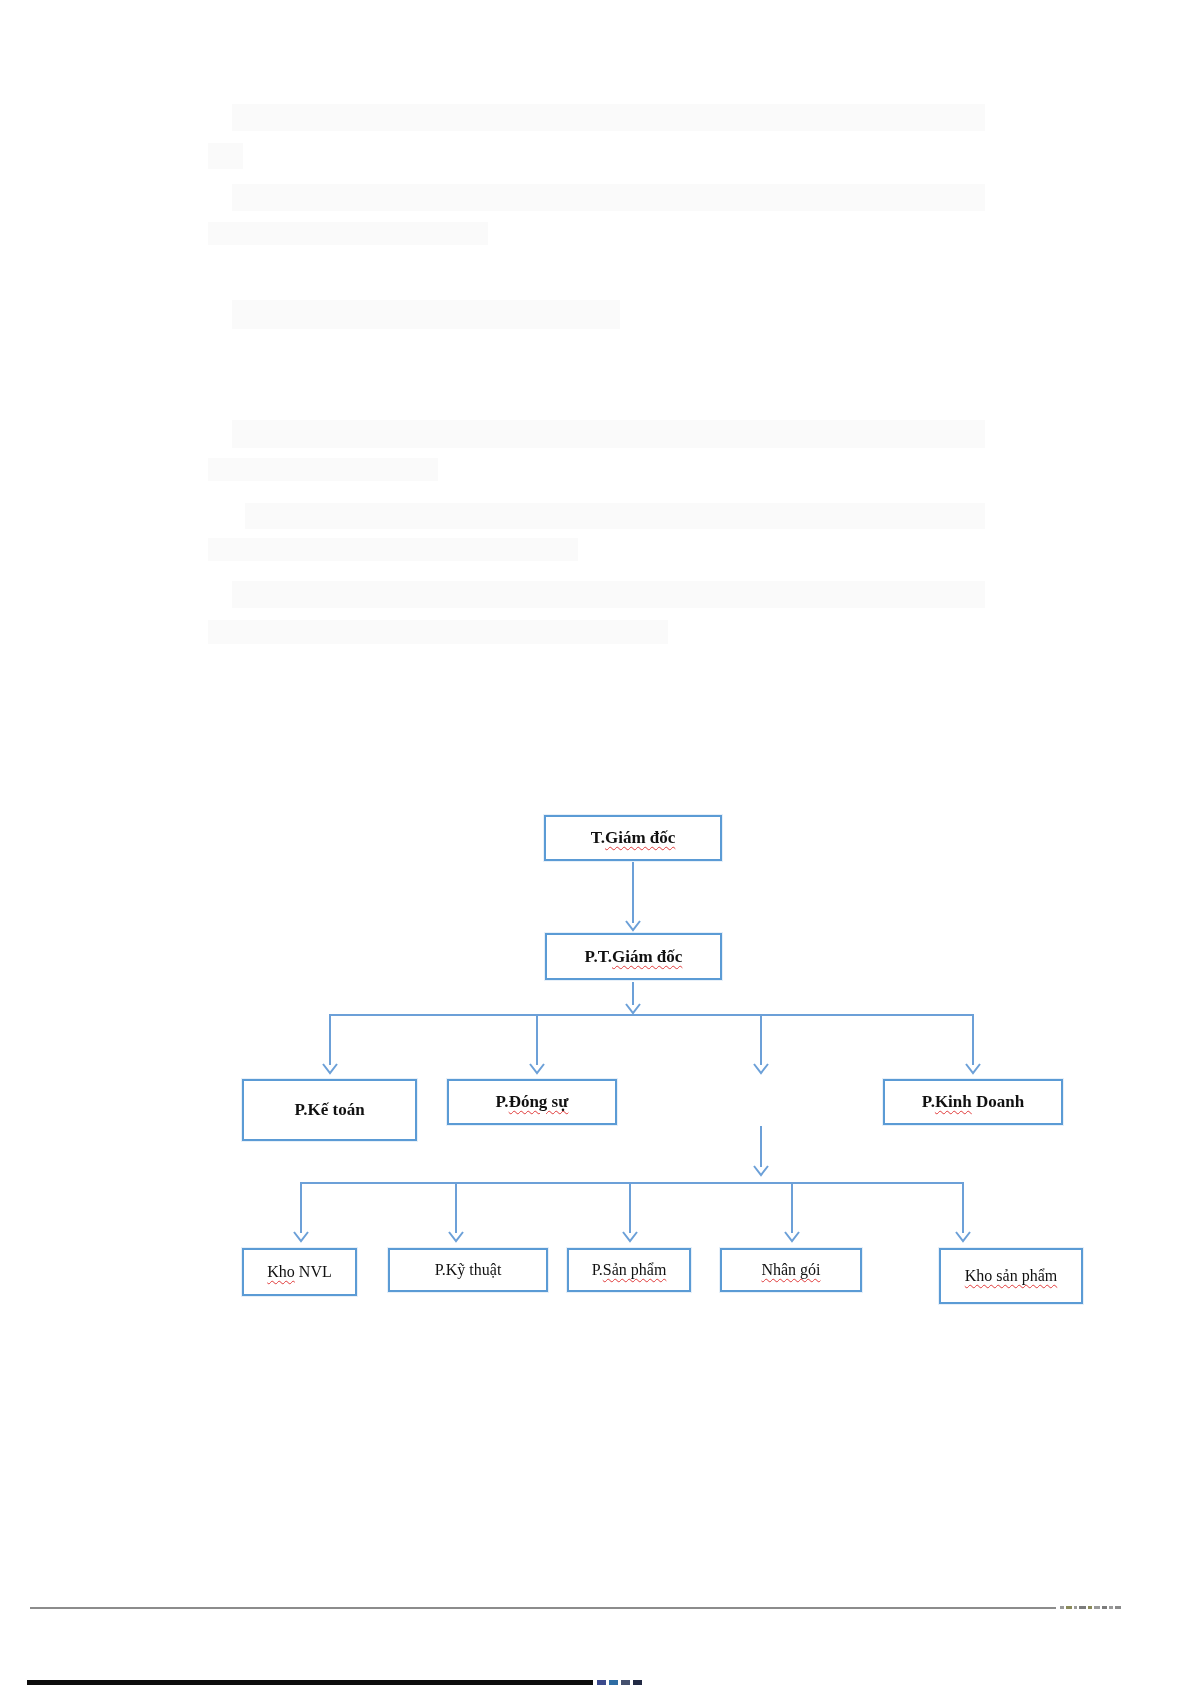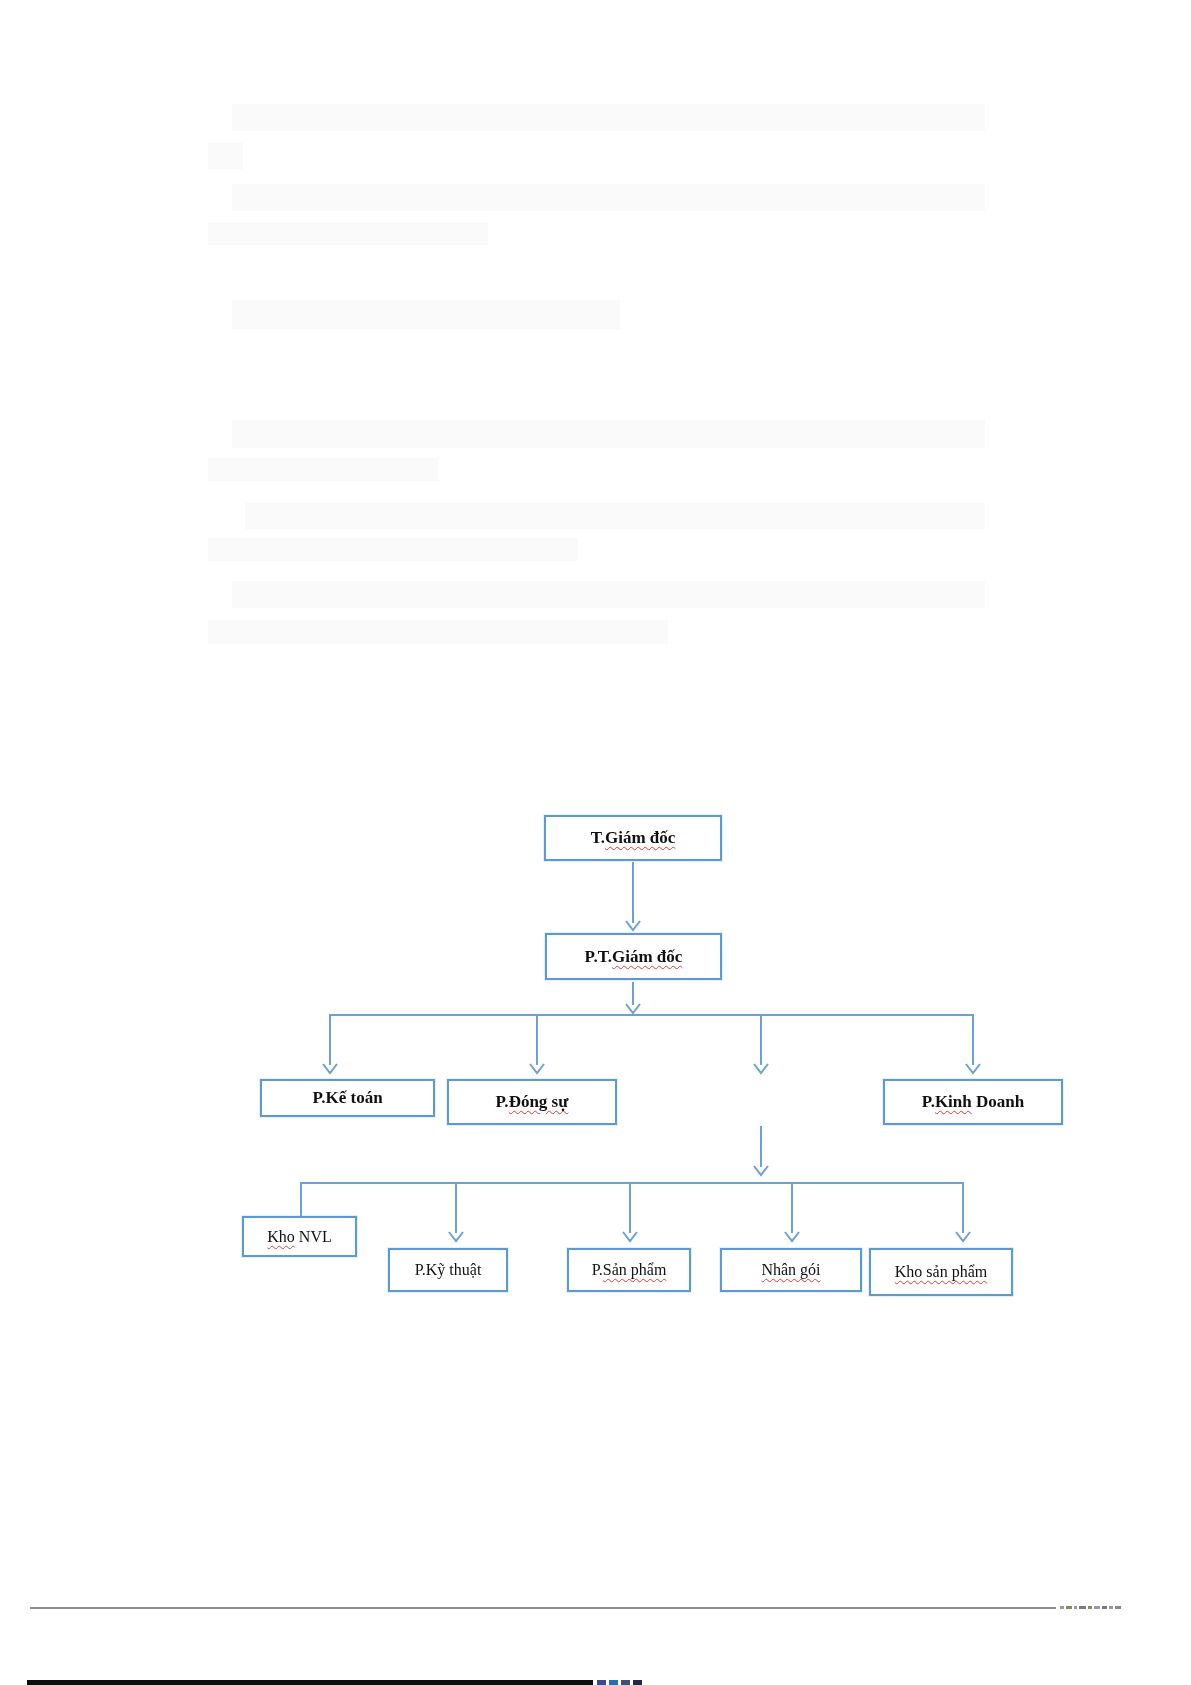--- a/index.html
+++ b/index.html
@@ -100,64 +100,64 @@
       <span class="squiggle">Giám đốc</span>
       <span></span>
   </div>
 
   <div class="node" style="left:545px;top:933px;width:177px;height:47px;">
     <span>P.T.</span>
       <span class="squiggle">Giám đốc</span>
       <span></span>
   </div>
 
-  <div class="node" style="left:242px;top:1079px;width:175px;height:38px;margin-left:18px;">
+  <div class="node" style="left:242px;top:1079px;width:175px;height:62px;">
     <span>P.Kế toán</span>
       <span class="squiggle"></span>
       <span></span>
   </div>
 
   <div class="node" style="left:447px;top:1079px;width:170px;height:46px;">
     <span>P.</span>
       <span class="squiggle">Đóng sự</span>
       <span></span>
   </div>
 
 
   <div class="node" style="left:883px;top:1079px;width:180px;height:46px;">
     <span>P.</span>
       <span class="squiggle">Kinh</span>
       <span> Doanh</span>
   </div>
 
-  <div class="node lv3" style="left:242px;top:1216px;width:115px;height:41px;">
+  <div class="node lv3" style="left:242px;top:1248px;width:115px;height:48px;">
     <span></span>
       <span class="squiggle">Kho</span>
       <span> NVL</span>
   </div>
 
-  <div class="node lv3" style="left:388px;top:1248px;width:120px;height:44px;text-align:center;">
+  <div class="node lv3" style="left:388px;top:1248px;width:160px;height:44px;text-align:center;">
     <span>P.Kỹ thuật</span>
       <span class="squiggle"></span>
       <span></span>
   </div>
 
   <div class="node lv3" style="left:567px;top:1248px;width:124px;height:44px;">
     <span>P.</span>
       <span class="squiggle">Sản phẩm</span>
       <span></span>
   </div>
 
   <div class="node lv3" style="left:720px;top:1248px;width:142px;height:44px;">
     <span></span>
       <span class="squiggle">Nhân gói</span>
       <span></span>
   </div>
 
-  <div class="node lv3" style="left:869px;top:1248px;width:144px;height:48px;">
+  <div class="node lv3" style="left:939px;top:1248px;width:144px;height:56px;">
     <span></span>
       <span class="squiggle">Kho sản phẩm</span>
       <span></span>
   </div>
 
   <div class="hairline" style="left:30px;top:1607px;width:1026px;height:2px;"></div>
   <div class="footer-marks">
     <span class="speck" style="width:4px;background:#9a9a9a;"></span>
     <span class="speck" style="width:6px;background:#8a8a5a;"></span>
     <span class="speck" style="width:3px;background:#9a9a9a;"></span>

